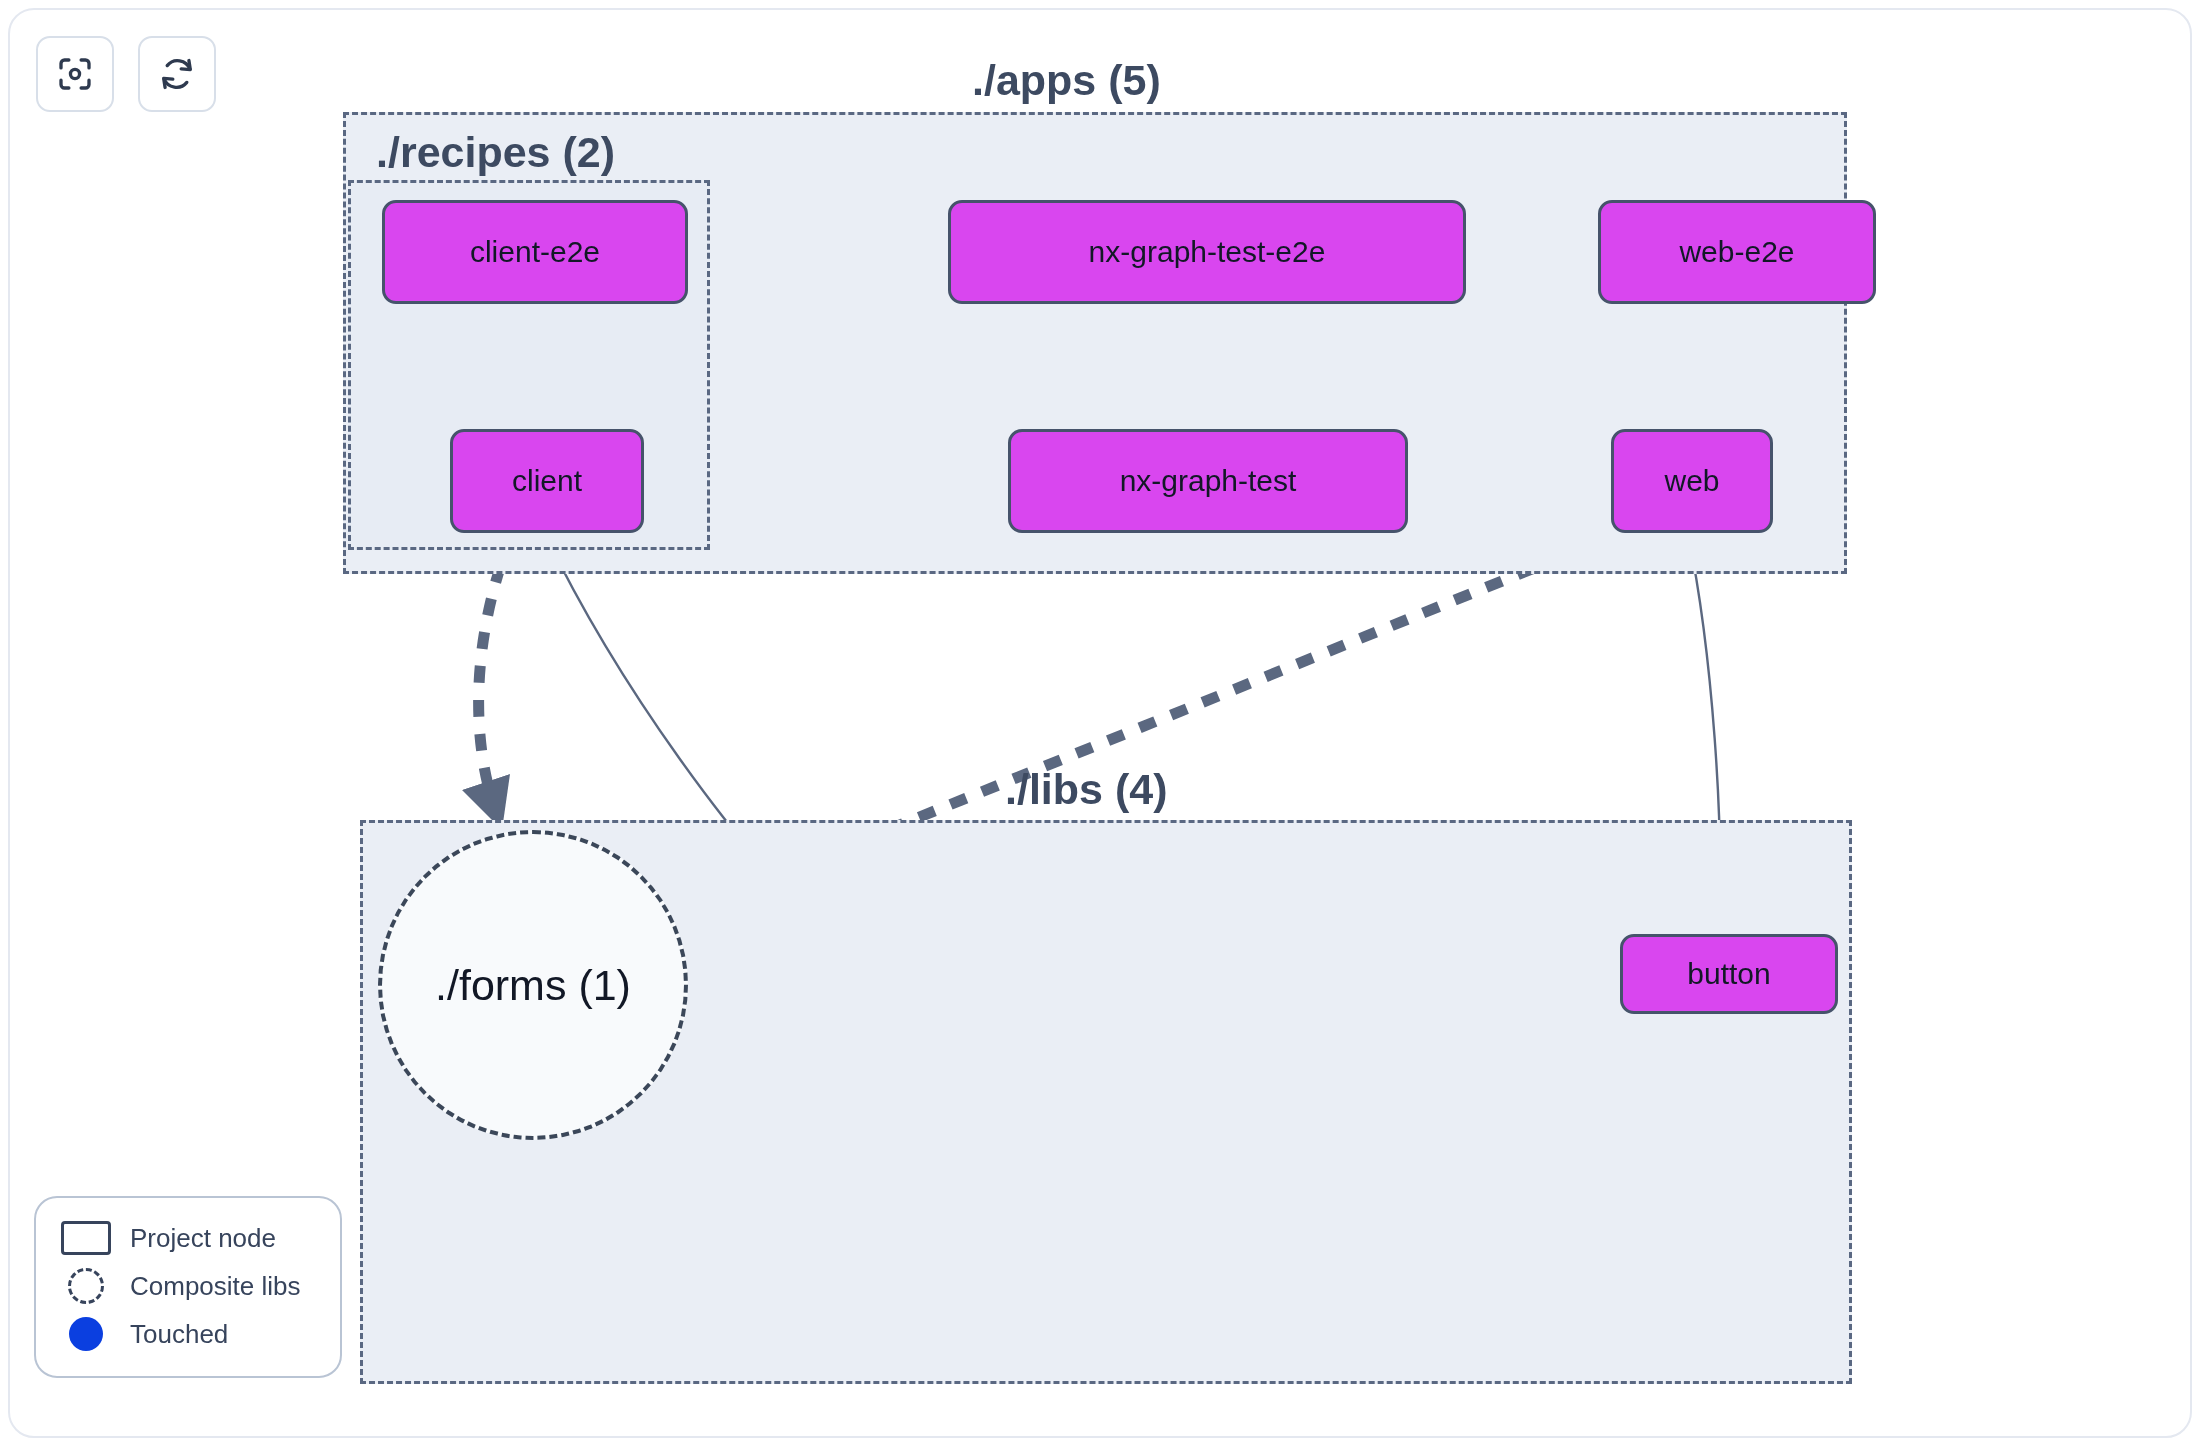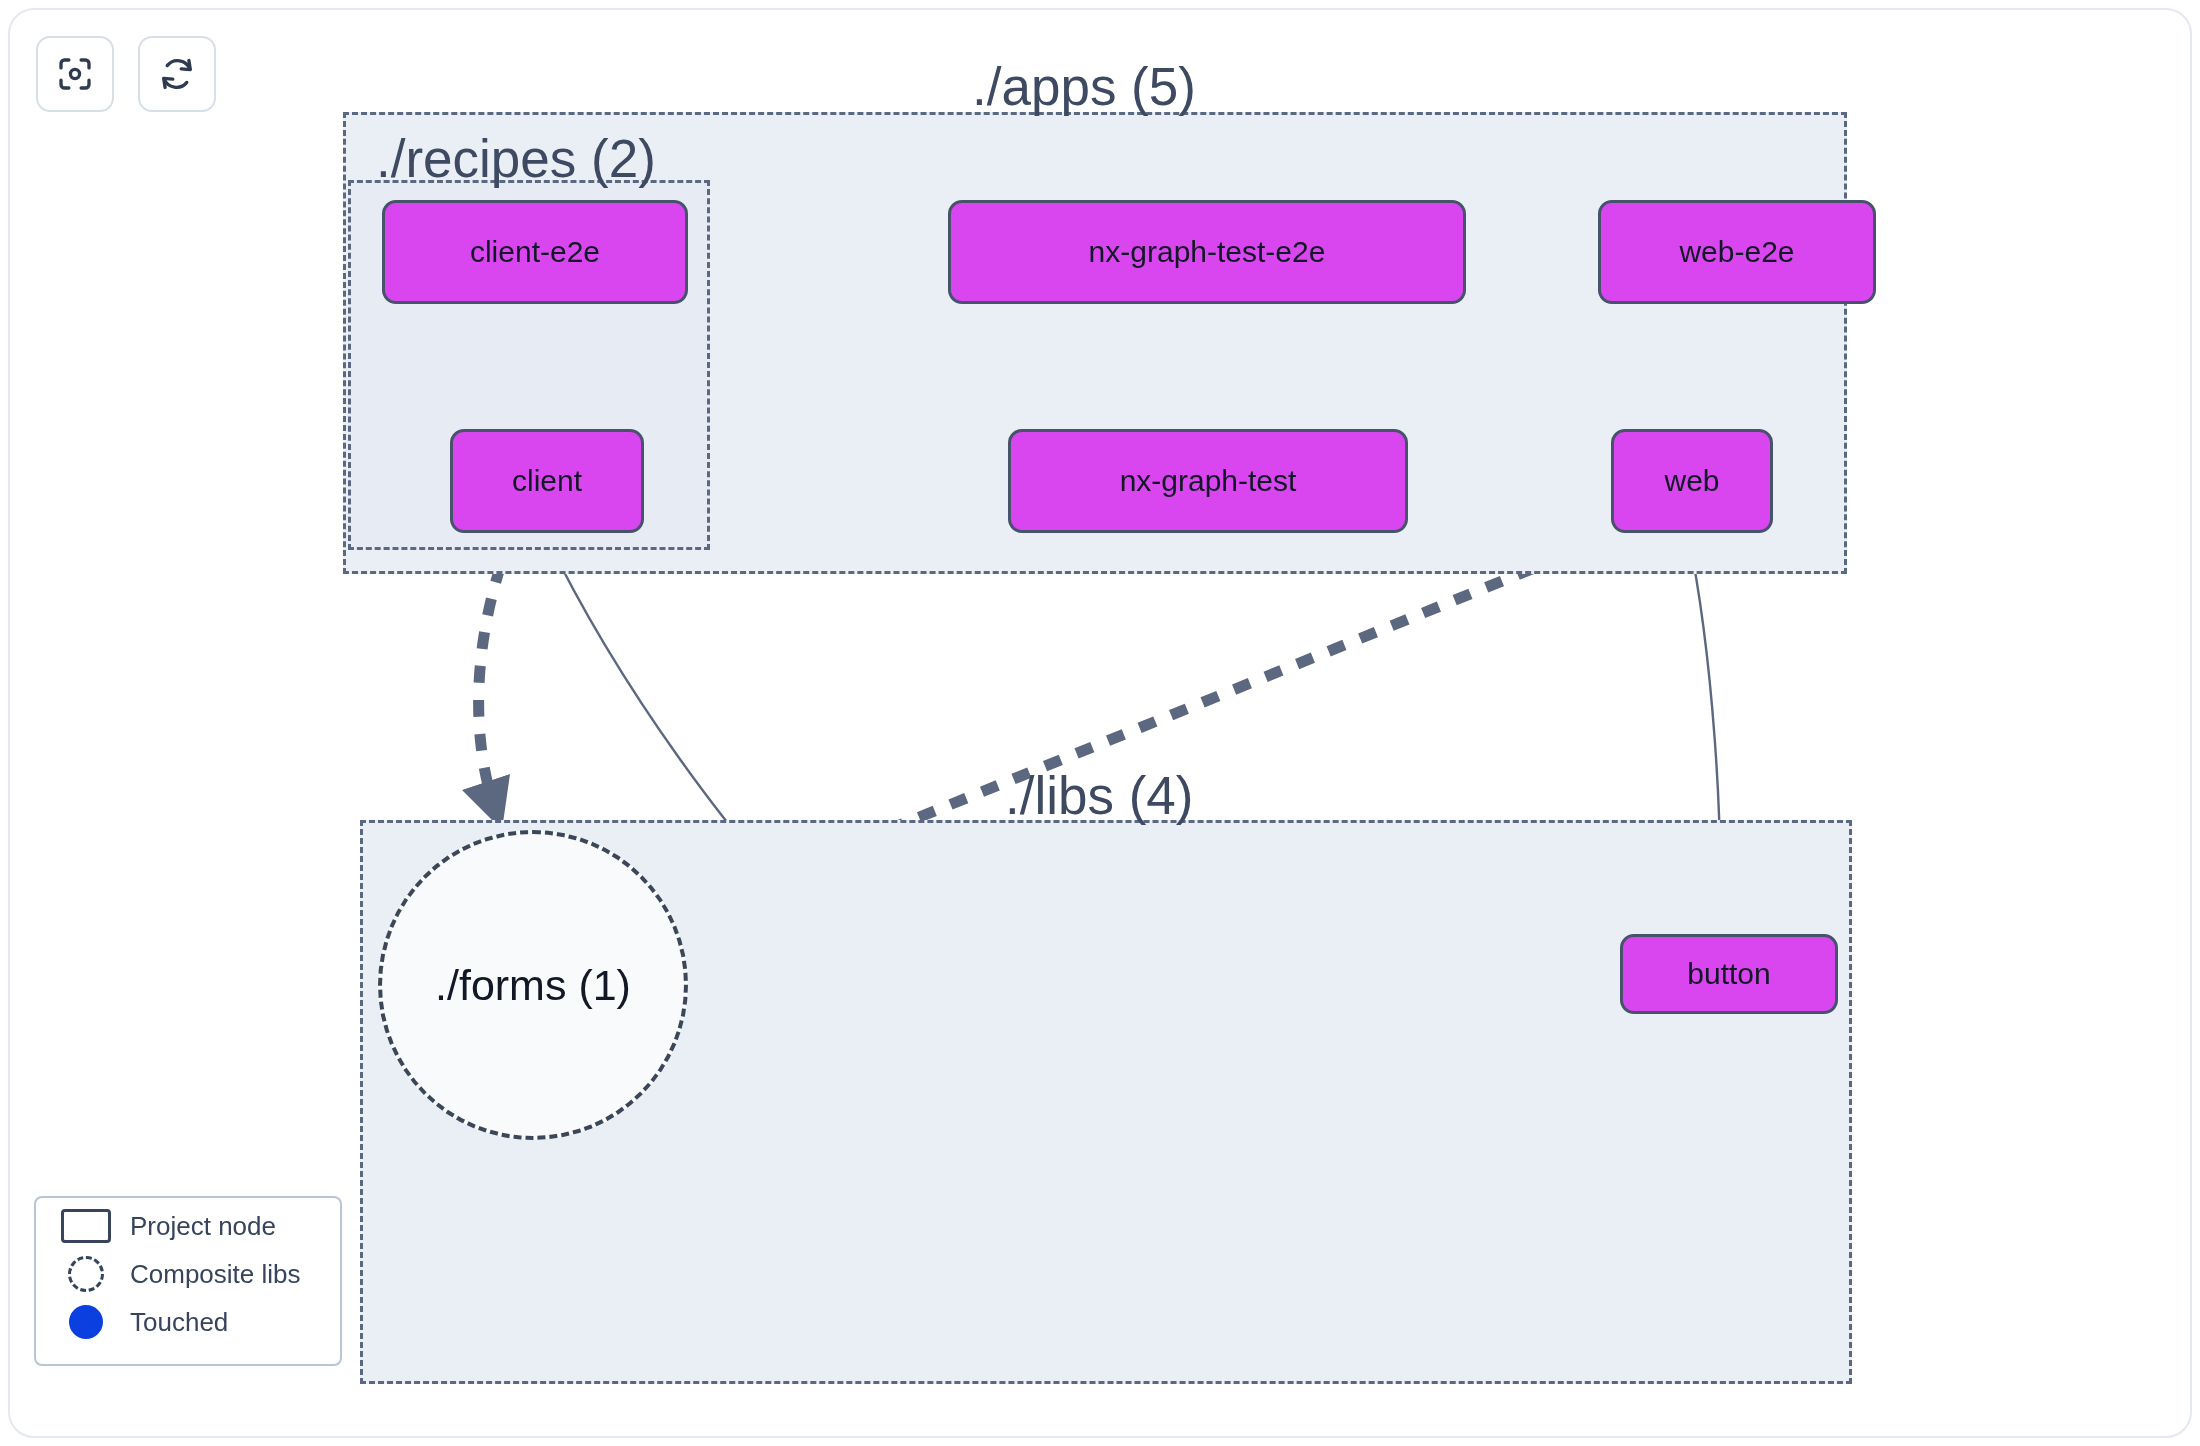--- a/index.html
+++ b/index.html
@@ -62,25 +62,26 @@
     border: 3px dashed #5a6882;
     background: #eaeef5;
     box-sizing: border-box;
     z-index: 12;
   }
   .group-box.inner { background: #e7ecf4; }
 
   .group-label {
     position: absolute;
     color: #3d4a61;
-    font-size: 53px;
+    font-size: 43px;
     font-family: "Liberation Sans", sans-serif;
     white-space: nowrap;
     z-index: 30;
     background: transparent;
+    font-weight: bold;
   }
 
   
   .node {
     position: absolute;
     border: 3px solid #46536b;
     border-radius: 14px;
     background: #d946ef;
     display: flex;
     align-items: center;
@@ -99,23 +100,23 @@
     background: #f8fafc;
     font-size: 43px;
   }
 
   
   #legend {
     position: absolute;
     left: 34px; top: 1196px;
     width: 308px;
     border: 2px solid #b9c4d4;
-    border-radius: 8px;
-    background: #ffffff;
-    padding: 4px 0 18px 0;
+    border-radius: 23px;
+    background: #ffffff;
+    padding: 16px 0 18px 0;
     z-index: 50;
     box-sizing: border-box;
   }
   .legend-row {
     display: flex;
     align-items: center;
     height: 48px;
     padding-left: 22px;
   }
   .legend-swatch {

